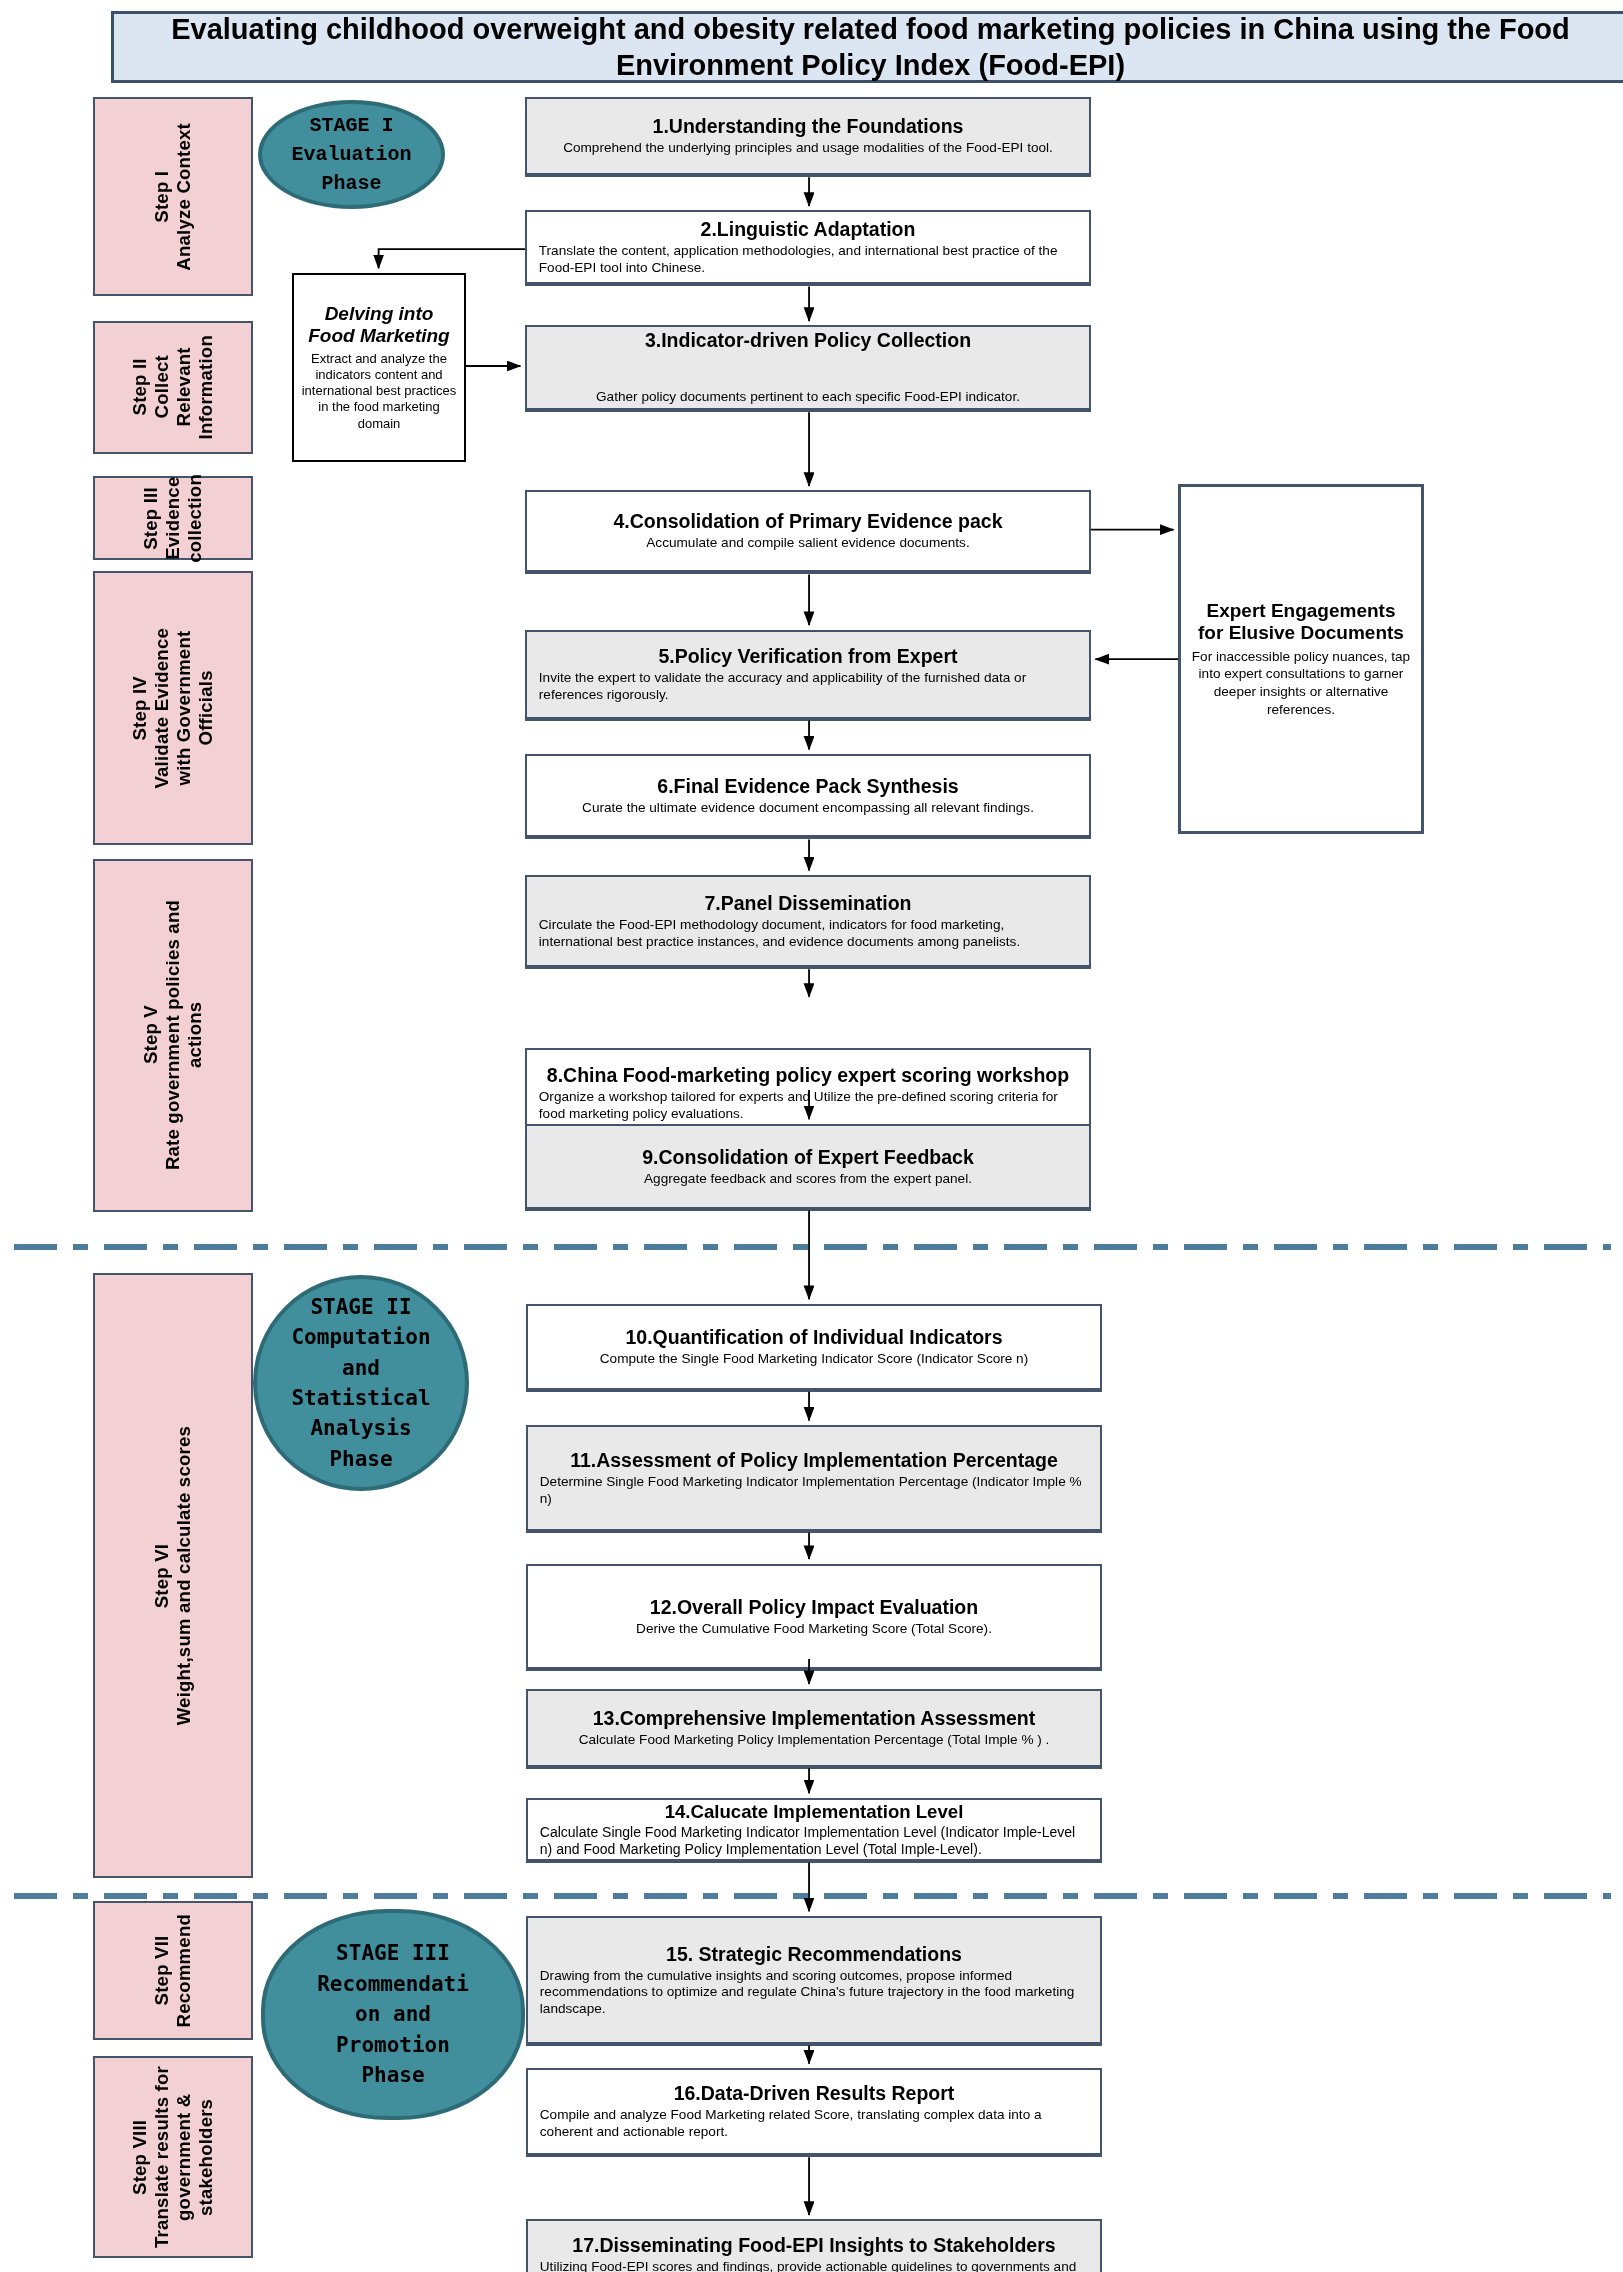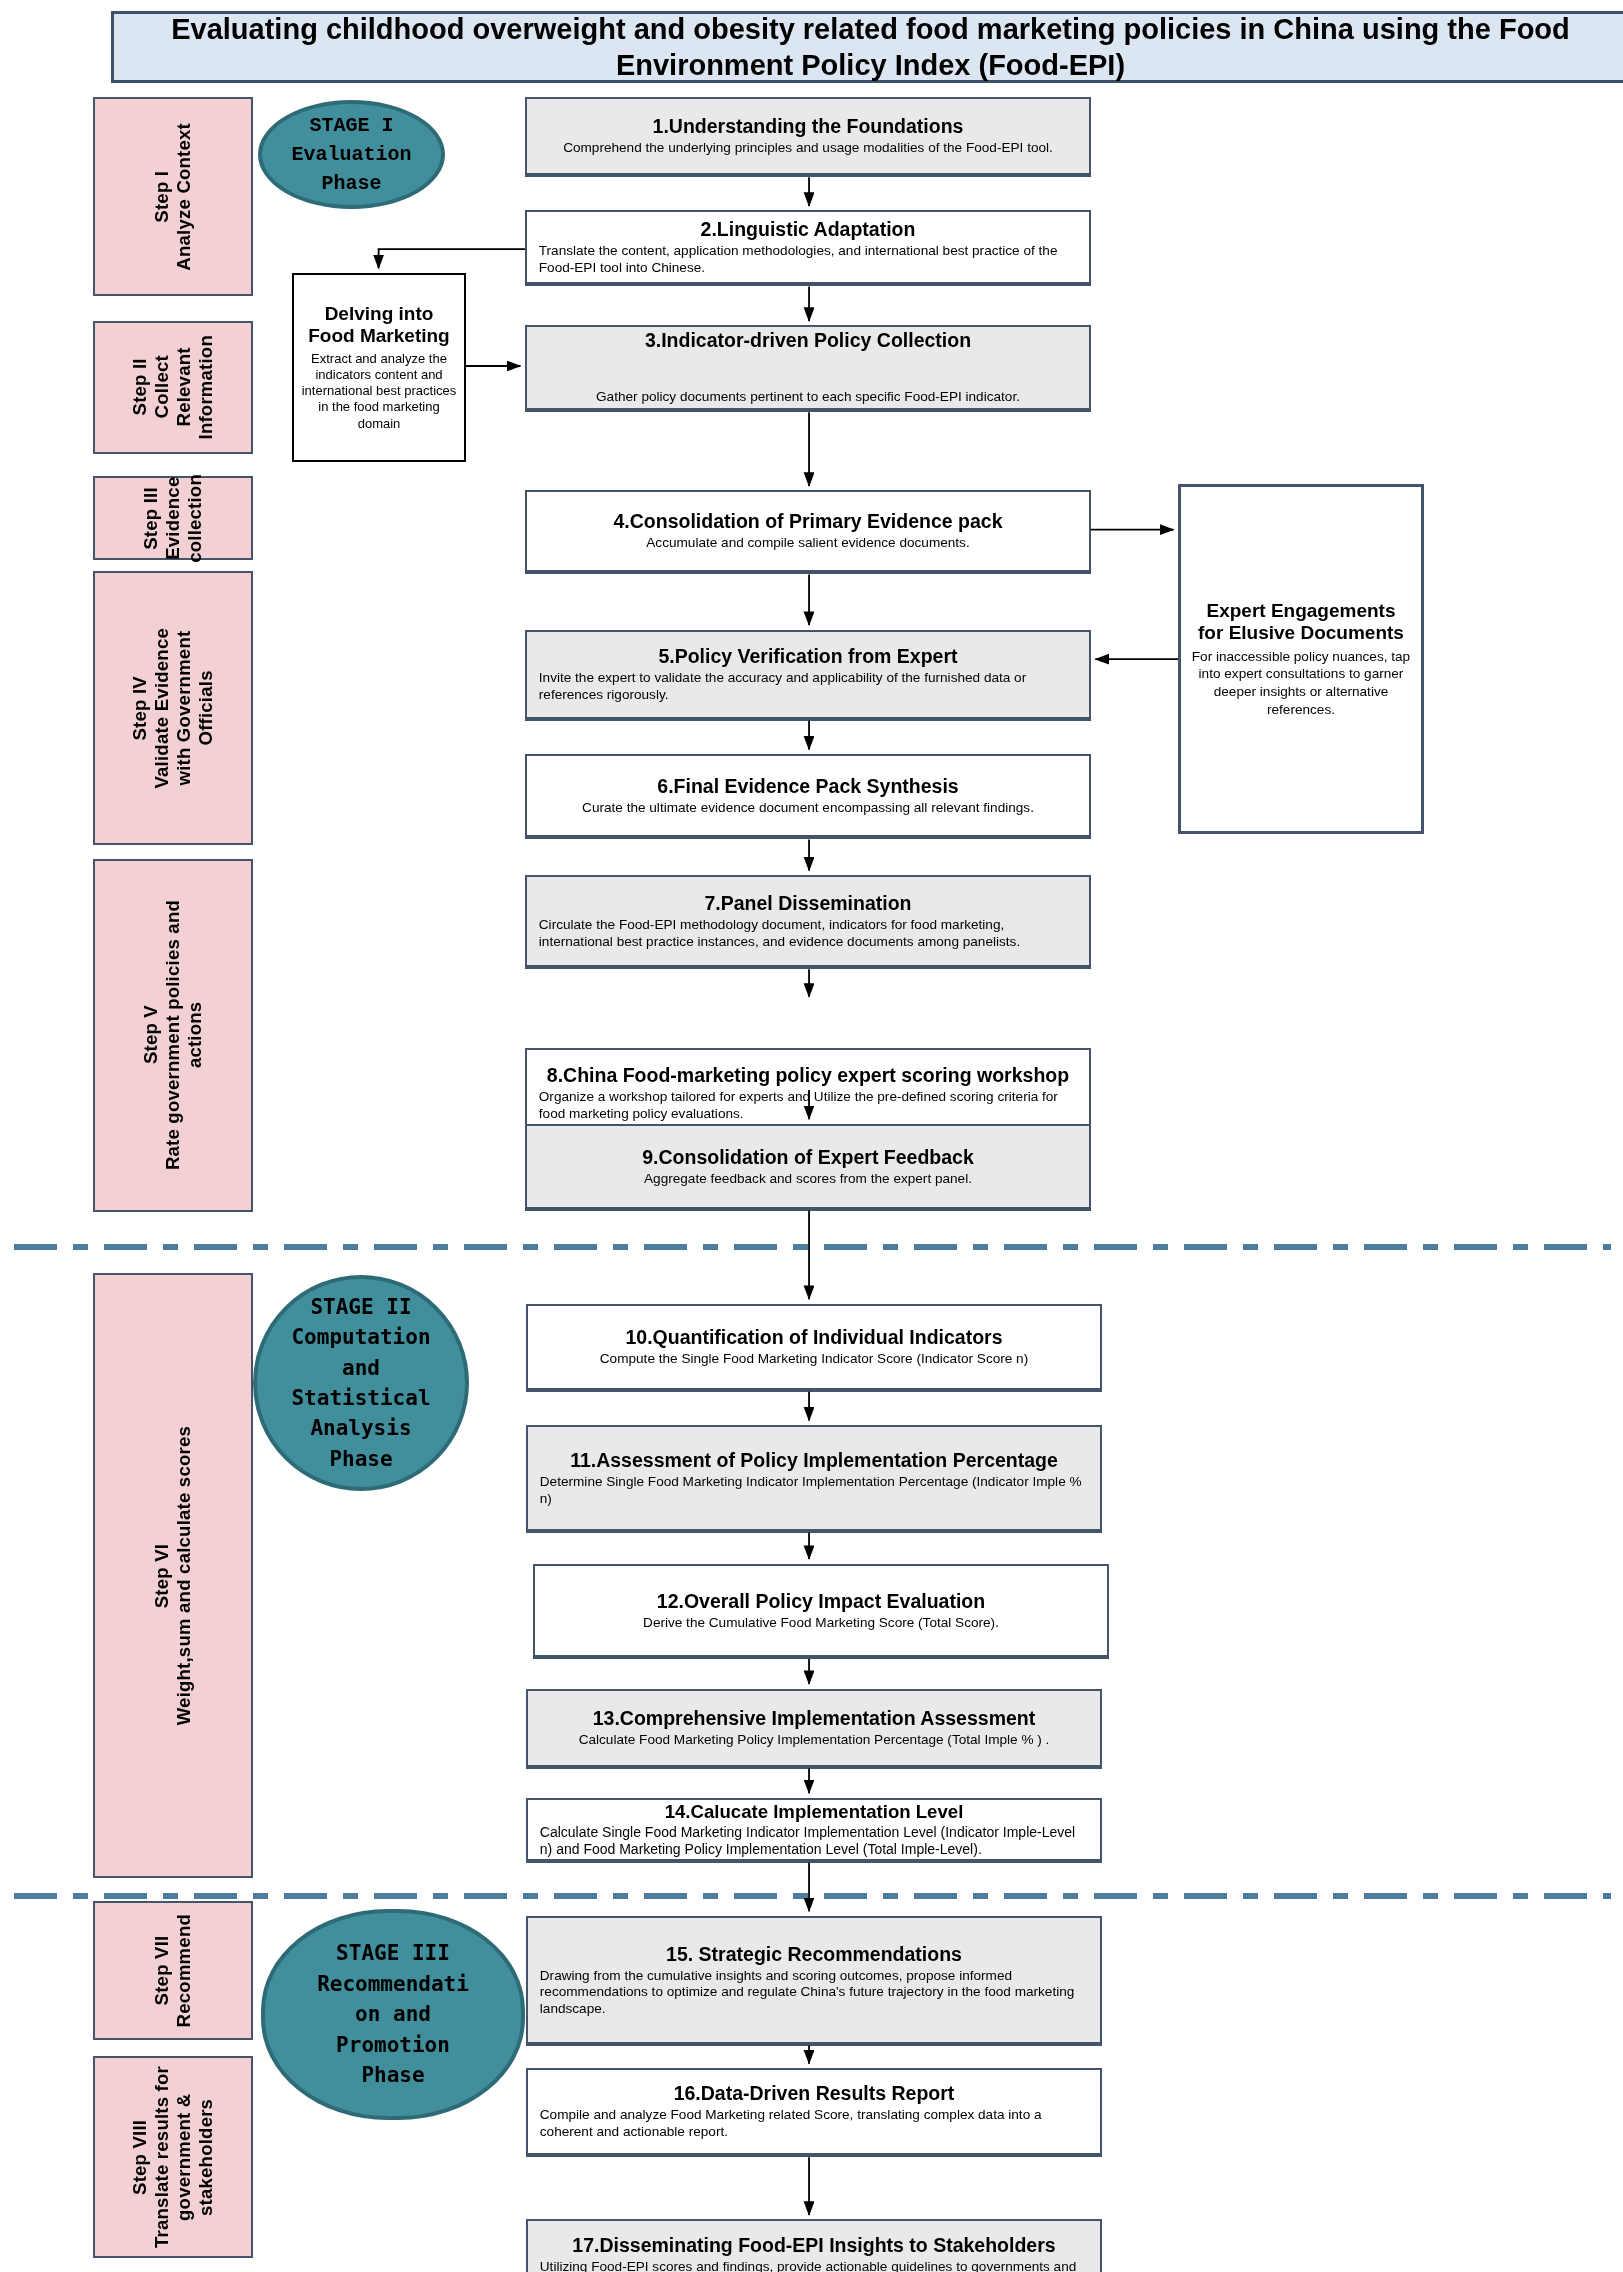--- a/index.html
+++ b/index.html
@@ -35,21 +35,21 @@
   .fbox.grey{background:#e9e9e9;}
   .fbox .ftitle{font-weight:bold;font-size:19.5px;line-height:1.15;}
   .fbox .fdesc{font-size:13.6px;line-height:1.22;margin-top:2.7px;}
   .fbox.wide{left:526px;width:576px;}
 
   
   .delving-box{position:absolute;left:292px;top:273px;width:174px;height:189px;
     background:#fff;border:2.3px solid #000;box-sizing:border-box;
     display:flex;flex-direction:column;align-items:center;justify-content:center;
     text-align:center;padding:2.7px 4.5px;}
-  .delving-box .dtitle{font-weight:bold;font-size:19px;line-height:1.15;white-space:pre-line;}
+  .delving-box .dtitle{font-weight:bold;font-size:19px;line-height:1.15;white-space:pre-line;font-style:italic;}
   .delving-box .ddesc{font-size:13px;line-height:1.25;margin-top:3.6px;}
 
   .expert-box{position:absolute;left:1178px;top:484px;width:246px;height:350px;
     background:#fff;border:3.2px solid #44546a;box-sizing:border-box;
     display:flex;flex-direction:column;align-items:center;justify-content:center;
     text-align:center;padding:4.5px 8.2px;}
   .expert-box .etitle{font-weight:bold;font-size:19px;line-height:1.2;white-space:pre-line;}
   .expert-box .edesc{font-size:13.6px;line-height:1.3;margin-top:2.7px;}
 
   
@@ -175,21 +175,21 @@
   <div class="divider" style="top:1244px;"></div>
 
   <div class="fbox wide" style="top:1304px;height:88px;">
       <div class="ftitle">10.Quantification of Individual Indicators</div>
       <div class="fdesc">Compute the Single Food Marketing Indicator Score (Indicator Score n)</div>
     </div>
   <div class="fbox wide grey" style="top:1425px;height:108px;">
       <div class="ftitle">11.Assessment of Policy Implementation Percentage</div>
       <div class="fdesc">Determine Single Food Marketing Indicator Implementation Percentage (Indicator Imple % n)</div>
     </div>
-  <div class="fbox wide" style="top:1564px;height:95px;margin-left:7px;">
+  <div class="fbox wide" style="top:1564px;height:107px;">
       <div class="ftitle">12.Overall Policy Impact Evaluation</div>
       <div class="fdesc">Derive the Cumulative Food Marketing Score (Total Score).</div>
     </div>
   <div class="fbox wide grey" style="top:1689px;height:80px;">
       <div class="ftitle">13.Comprehensive Implementation Assessment</div>
       <div class="fdesc">Calculate Food Marketing Policy Implementation Percentage (Total Imple % ) .</div>
     </div>
   <div class="fbox wide" style="top:1798px;height:65px;">
       <div class="ftitle" style="font-size:18.6px;">14.Calucate Implementation Level</div>
       <div class="fdesc" style="font-size:14px;margin-top:1.4px;">Calculate Single Food Marketing Indicator Implementation Level (Indicator Imple-Level n) and Food Marketing Policy Implementation Level (Total Imple-Level).</div>

